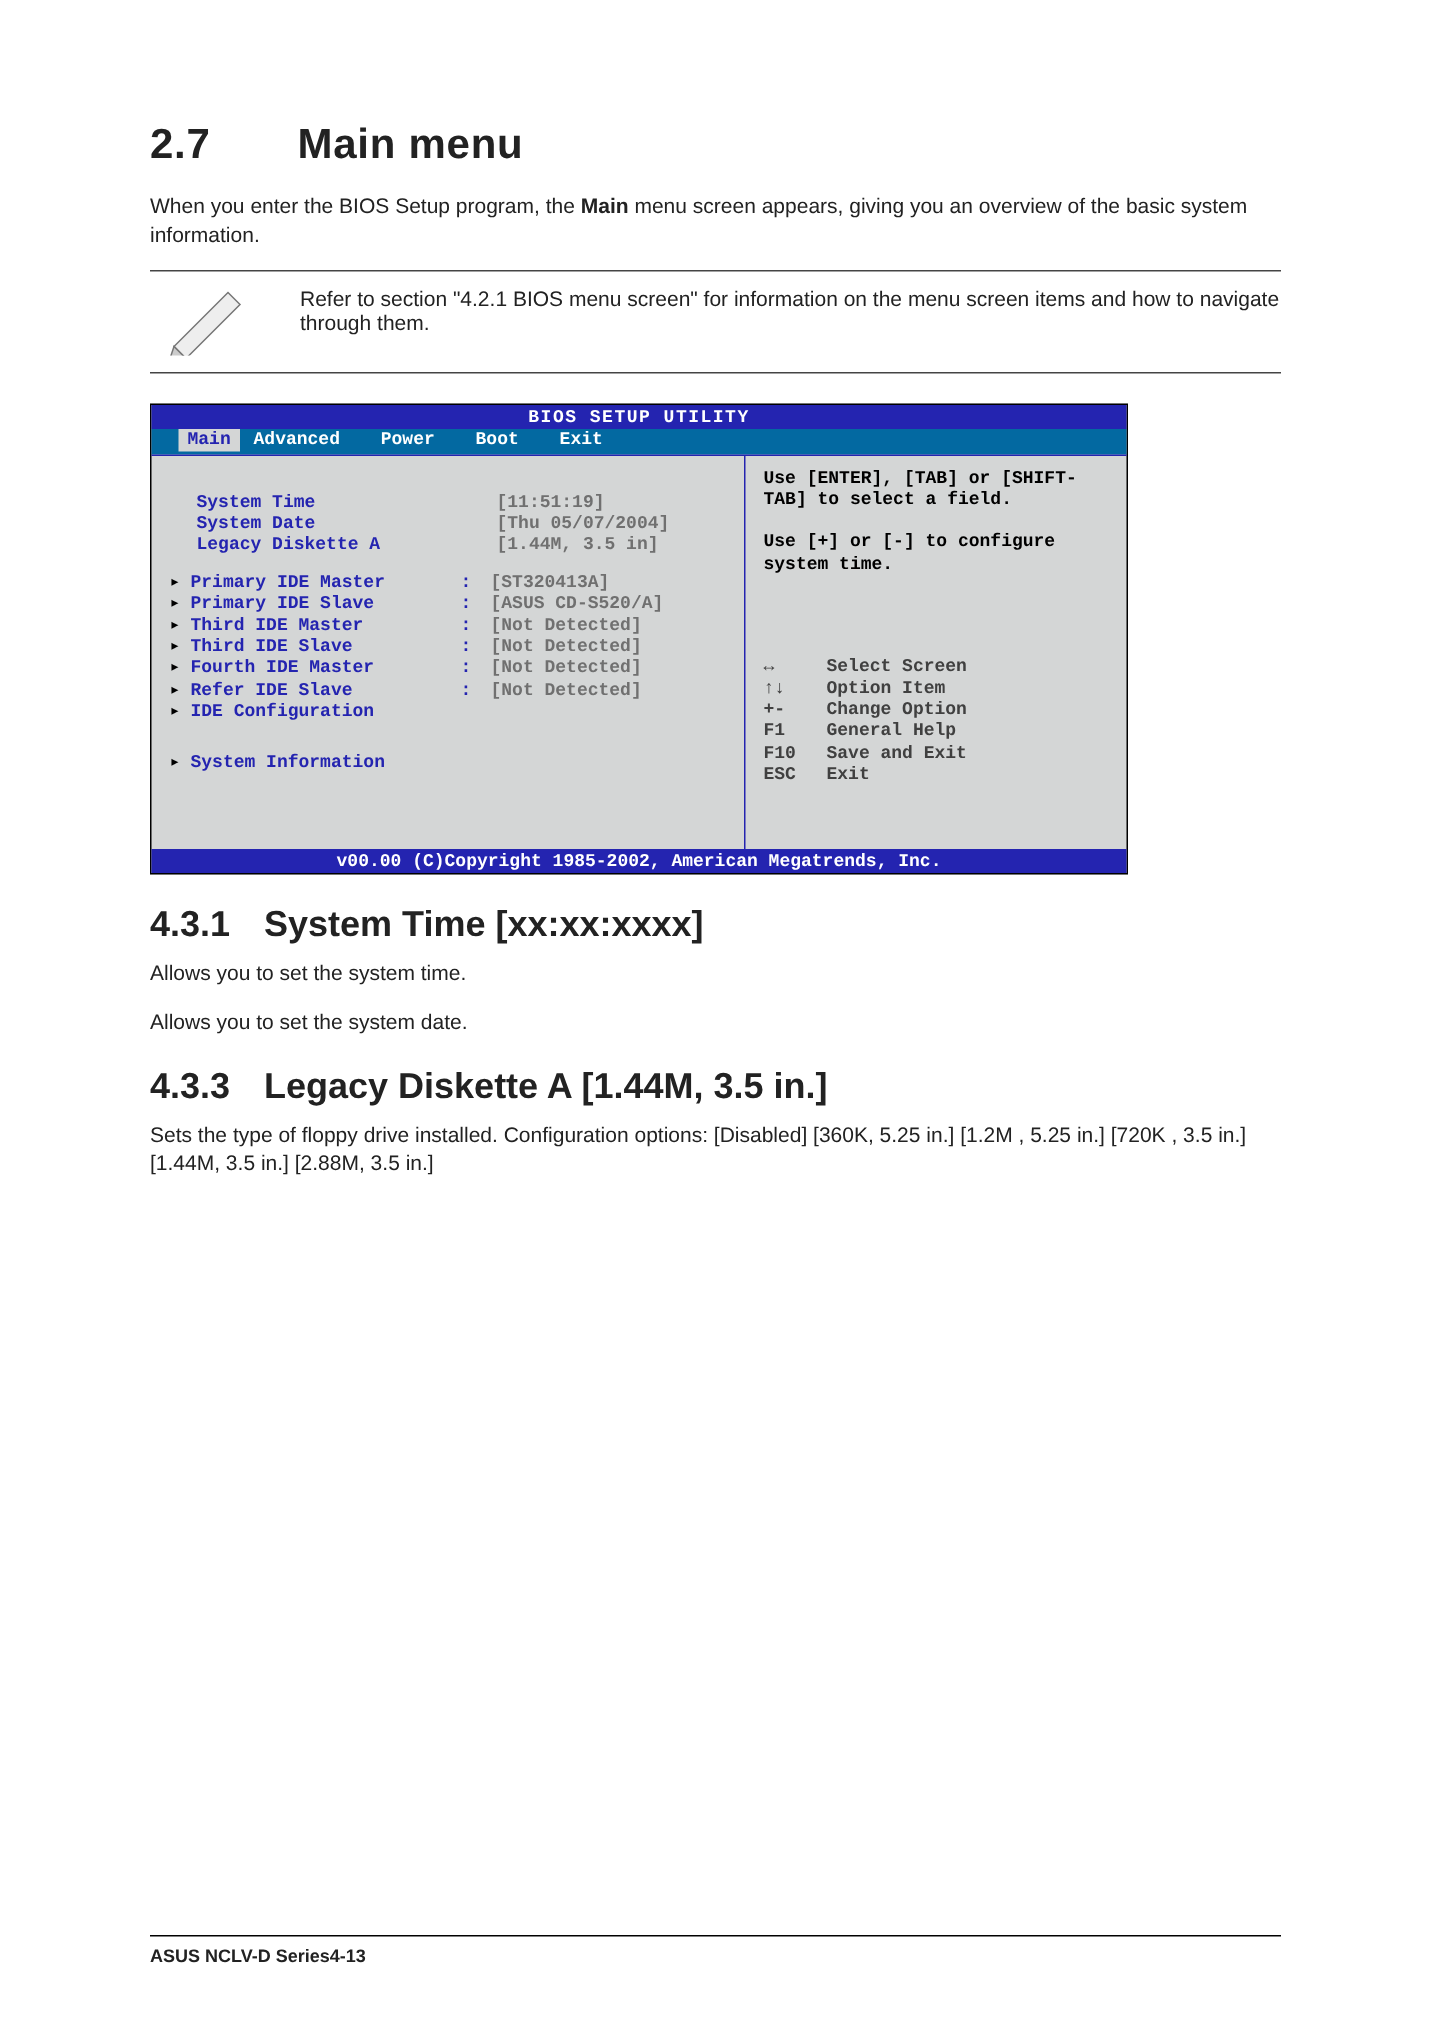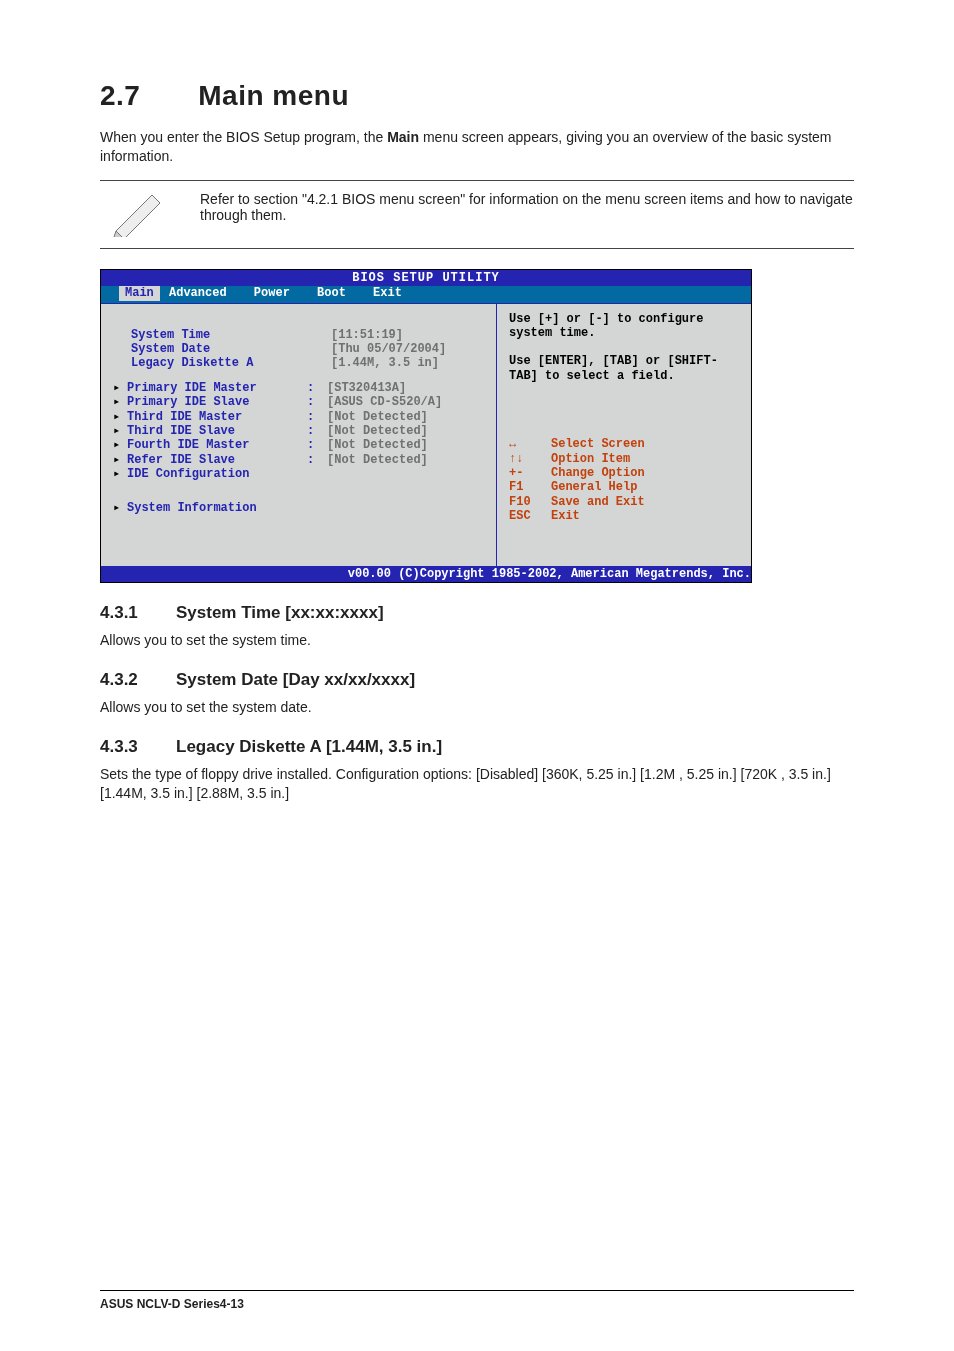--- a/index.html
+++ b/index.html
@@ -3,40 +3,40 @@
 <meta charset="utf-8">
 <style>
   body{margin:0;background:#fff;font-family:Verdana,Geneva,sans-serif;color:#222;font-size:14px}
   .page{width:954px;min-height:1351px;margin:0 auto;padding:60px 100px 40px 100px;box-sizing:border-box;position:relative}
   h1{font-family:Verdana,Geneva,sans-serif;font-weight:700;font-size:28px;margin:20px 0 16px 0;letter-spacing:0.5px}
   h1 .num{display:inline-block;width:90px}
   p{margin:0 0 14px 0;line-height:1.35}
   .note-block{display:flex;align-items:flex-start;border-top:1px solid #444;border-bottom:1px solid #444;padding:8px 0;margin:10px 0 20px 0}
   .note-icon{flex:0 0 80px;padding:0 10px}
   .note-text{flex:1;padding-top:2px}
-  h2{font-family:Verdana,Geneva,sans-serif;font-weight:700;font-size:17px;margin:20px 0 8px 0}
+  h2{font-family:Verdana,Geneva,sans-serif;font-weight:700;font-size:24px;margin:20px 0 8px 0}
   h2 .num{display:inline-block;width:76px}
   
   .bios{width:650px;margin:6px 0 10px 0;background:#d4d6d6;border:1px solid #000;font-family:"Courier New",monospace;font-size:12px;font-weight:700;line-height:1.2}
   .bios-title{background:#2424b0;color:#fff;text-align:center;padding:1px 13px;font-size:12px;letter-spacing:1px}
   .bios-menubar{background:#0369a1;color:#fff;padding:0 0 2px 18px}
   .bios-tab{display:inline-block;padding:0 18px 0 2px}
   .bios-tab.sel{background:#d4d6d6;color:#2424b0;padding:0 6px}
   .bios-body{display:flex;border-top:1px solid #2424b0}
   .bios-left{flex:1;padding:24px 10px 20px 30px;color:#2424b0;border-right:1px solid #2424b0}
   .bios-right{width:230px;padding:8px 12px 12px 12px;color:#2424b0}
   .bios-row{display:flex}
   .bios-label{width:180px}
   .bios-sep{width:20px}
   .bios-val{color:#707070}
   .arrow{display:inline-block;width:14px;margin-left:-18px;color:#000}
   .help-top{color:#000;margin-bottom:14px}
-  .help-keys{color:#c2410c}
+  .help-keys{color:#404040}
   .help-keys .hk{display:inline-block;width:42px}
-  .bios-copy{background:#2424b0;color:#fff;text-align:right;padding:1px 0}
+  .bios-copy{background:#2424b0;color:#fff;text-align:center;padding:1px 0}
   .footer{position:absolute;bottom:40px;left:100px;right:100px;display:flex;border-top:1px solid #000;padding-top:6px;font-size:12px;font-weight:700;font-family:Verdana,Geneva,sans-serif}
 </style>
 </head>
 <body>
 
 <div class="page">
 
   <h1>
     <span class="num">2.7</span>
     <span>Main menu</span>
@@ -124,44 +124,41 @@
             <span class="bios-label">IDE Configuration</span>
           </div>
         <div style="height:20px"></div>
         <div class="bios-row">
             <span class="arrow">▸</span>
             <span class="bios-label">System Information</span>
           </div>
         <div style="height:30px"></div>
       </div>
       <div class="bios-right">
+        <div class="help-top">Use [ENTER], [TAB] or [SHIFT-TAB] to select a field.</div>
         <div class="help-top">Use [+] or [-] to configure system time.</div>
-        <div class="help-top">Use [ENTER], [TAB] or [SHIFT-TAB] to select a field.</div>
         <div style="height:40px"></div>
         <div class="help-keys">
           <div><span class="hk">↔</span><span>Select Screen</span></div>
           <div><span class="hk">↑↓</span><span>Option Item</span></div>
           <div><span class="hk">+-</span><span>Change Option</span></div>
           <div><span class="hk">F1</span><span>General Help</span></div>
           <div><span class="hk">F10</span><span>Save and Exit</span></div>
           <div><span class="hk">ESC</span><span>Exit</span></div>
         </div>
       </div>
     </div>
     <div class="bios-copy">v00.00 (C)Copyright 1985-2002, American Megatrends, Inc.</div>
   </div>
 
   <h2>
     <span class="num">4.3.1</span><span>System Time [xx:xx:xxxx]</span>
   </h2>
   <p>Allows you to set the system time.</p>
 
-  <h2>
-    <span class="num">4.3.2</span><span>System Date [Day xx/xx/xxxx]</span>
-  </h2>
   <p>Allows you to set the system date.</p>
 
   <h2>
     <span class="num">4.3.3</span><span>Legacy Diskette A [1.44M, 3.5 in.]</span>
   </h2>
   <p>Sets the type of floppy drive installed. Configuration options: [Disabled] [360K, 5.25 in.] [1.2M , 5.25 in.] [720K , 3.5 in.] [1.44M, 3.5 in.] [2.88M, 3.5 in.]</p>
 
   <div class="footer">
     <span>ASUS NCLV-D Series</span>
     <span>4-13</span>

